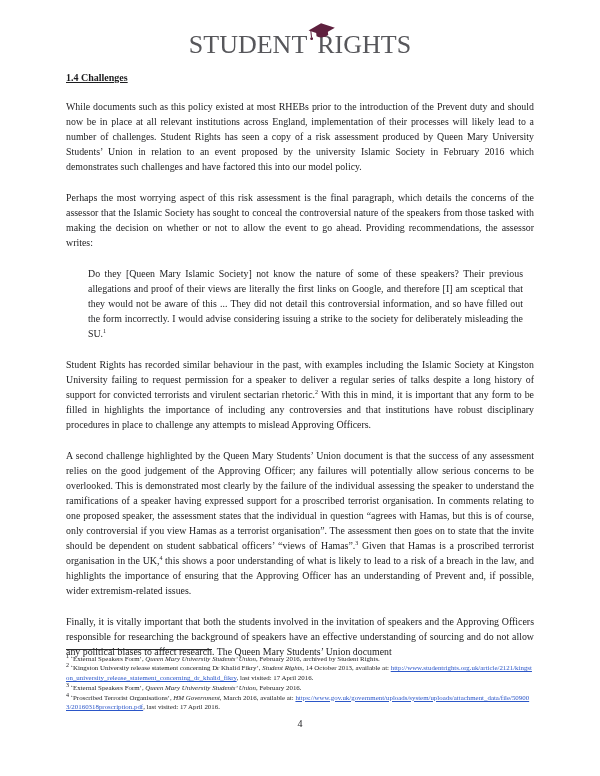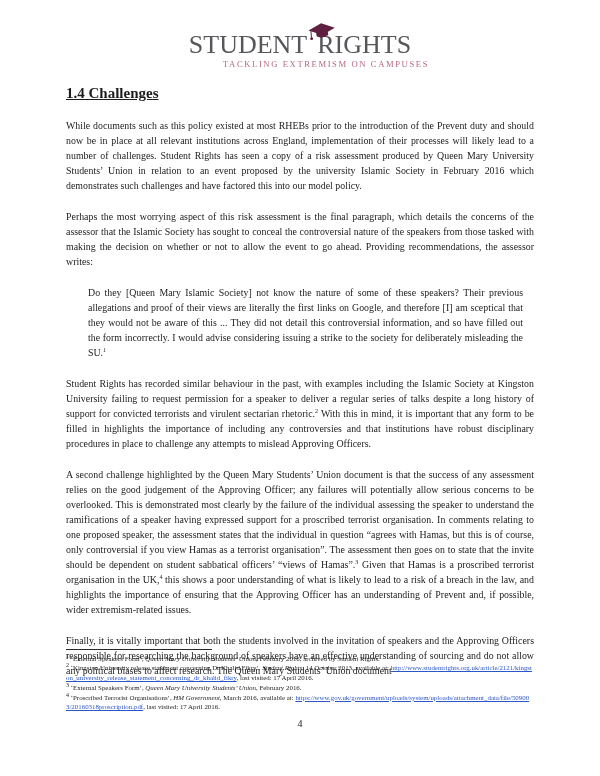--- a/index.html
+++ b/index.html
@@ -42,21 +42,21 @@
   .tagline{
     font-size:8.6px;
     letter-spacing:1.6px;
     color:var(--tagline-color);
     margin-top:1px;
     padding-left:52px;
     white-space:nowrap;
   }
   
   .section-heading{
-    font-size:15px;
+    font-size:10px;
     font-weight:bold;
     text-decoration:underline;
     margin:14px 0 9px 0;
   }
   
   .doc-body p{
     font-size:9.9px;
     line-height:15px;
     margin:16px 0 7px 0;
     text-align:justify;
@@ -109,21 +109,20 @@
   <div class="logo-block">
     <div class="logo-inner">
       <div class="logo-line">
         <span class="logo-word1">STUDENT</span><span class="r-wrap"><svg class="cap-svg" viewBox="0 0 40 30">
               <polygon points="20,3 38,11 20,19 2,11" fill="var(--cap-color)"></polygon>
               <path d="M12,14 L12,20 Q20,25 28,20 L28,14 L20,18 Z" fill="var(--cap-color)"></path>
               <path d="M5,11 L5,21" stroke="var(--cap-color)" stroke-width="1.4" fill="none"></path>
               <circle cx="5" cy="22.5" r="2" fill="var(--cap-color)"></circle>
             </svg><span>R</span></span><span>IGHTS</span>
       </div>
-      <div class="tagline">TACKLING EXTREMISM ON CAMPUSES</div>
     </div>
   </div>
 
   <h1 class="section-heading">1.4 Challenges</h1>
 
   <div class="doc-body" id="doc-body">
       <p class=""><span>While documents such as this policy existed at most RHEBs prior to the introduction of the Prevent duty and should now be in place at all relevant institutions across England, implementation of their processes will likely lead to a number of challenges. Student Rights has seen a copy of a risk assessment produced by Queen Mary University Students’ Union in relation to an event proposed by the university Islamic Society in February 2016 which demonstrates such challenges and have factored this into our model policy.</span></p>
       <p class=""><span>Perhaps the most worrying aspect of this risk assessment is the final paragraph, which details the concerns of the assessor that the Islamic Society has sought to conceal the controversial nature of the speakers from those tasked with making the decision on whether or not to allow the event to go ahead. Providing recommendations, the assessor writes:</span></p>
       <p class="quote"><span>Do they [Queen Mary Islamic Society] not know the nature of some of these speakers? Their previous allegations and proof of their views are literally the first links on Google, and therefore [I] am sceptical that they would not be aware of this ... They did not detail this controversial information, and so have filled out the form incorrectly. I would advise considering issuing a strike to the society for deliberately misleading the SU.</span><sup>1</sup></p>
       <p class=""><span>Student Rights has recorded similar behaviour in the past, with examples including the Islamic Society at Kingston University failing to request permission for a speaker to deliver a regular series of talks despite a long history of support for convicted terrorists and virulent sectarian rhetoric.</span><sup>2</sup><span> With this in mind, it is important that any form to be filled in highlights the importance of including any controversies and that institutions have robust disciplinary procedures in place to challenge any attempts to mislead Approving Officers.</span></p>

